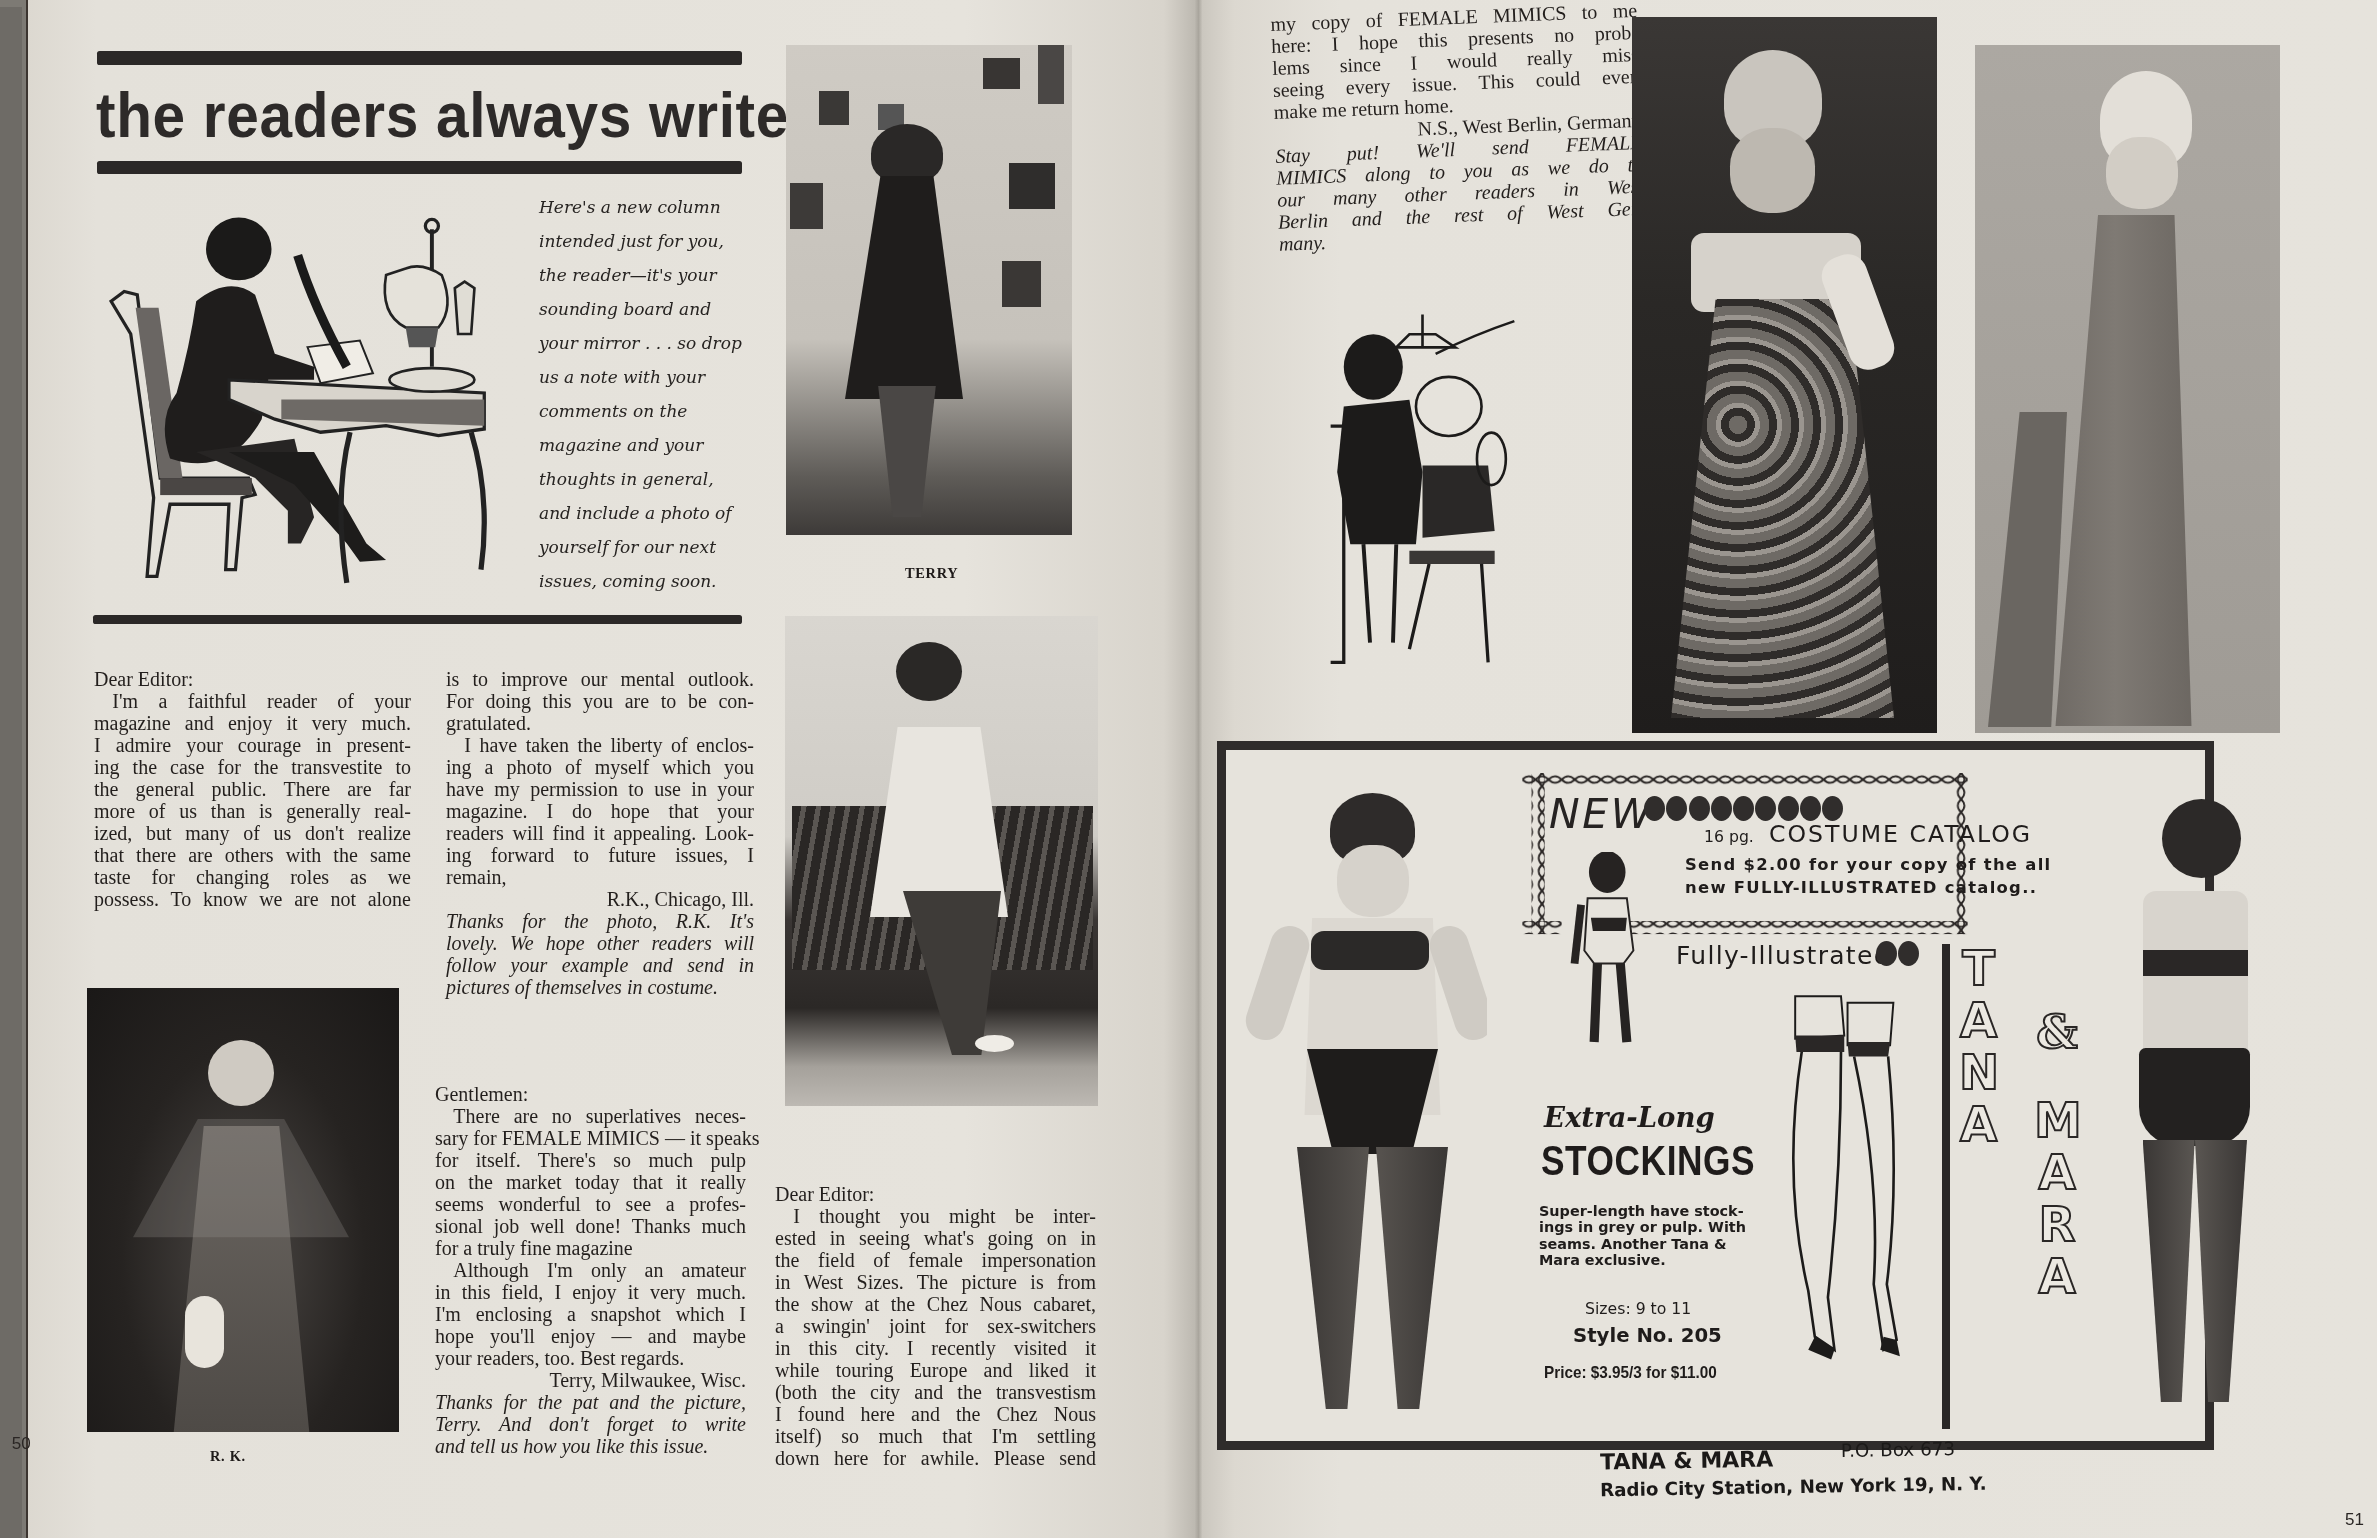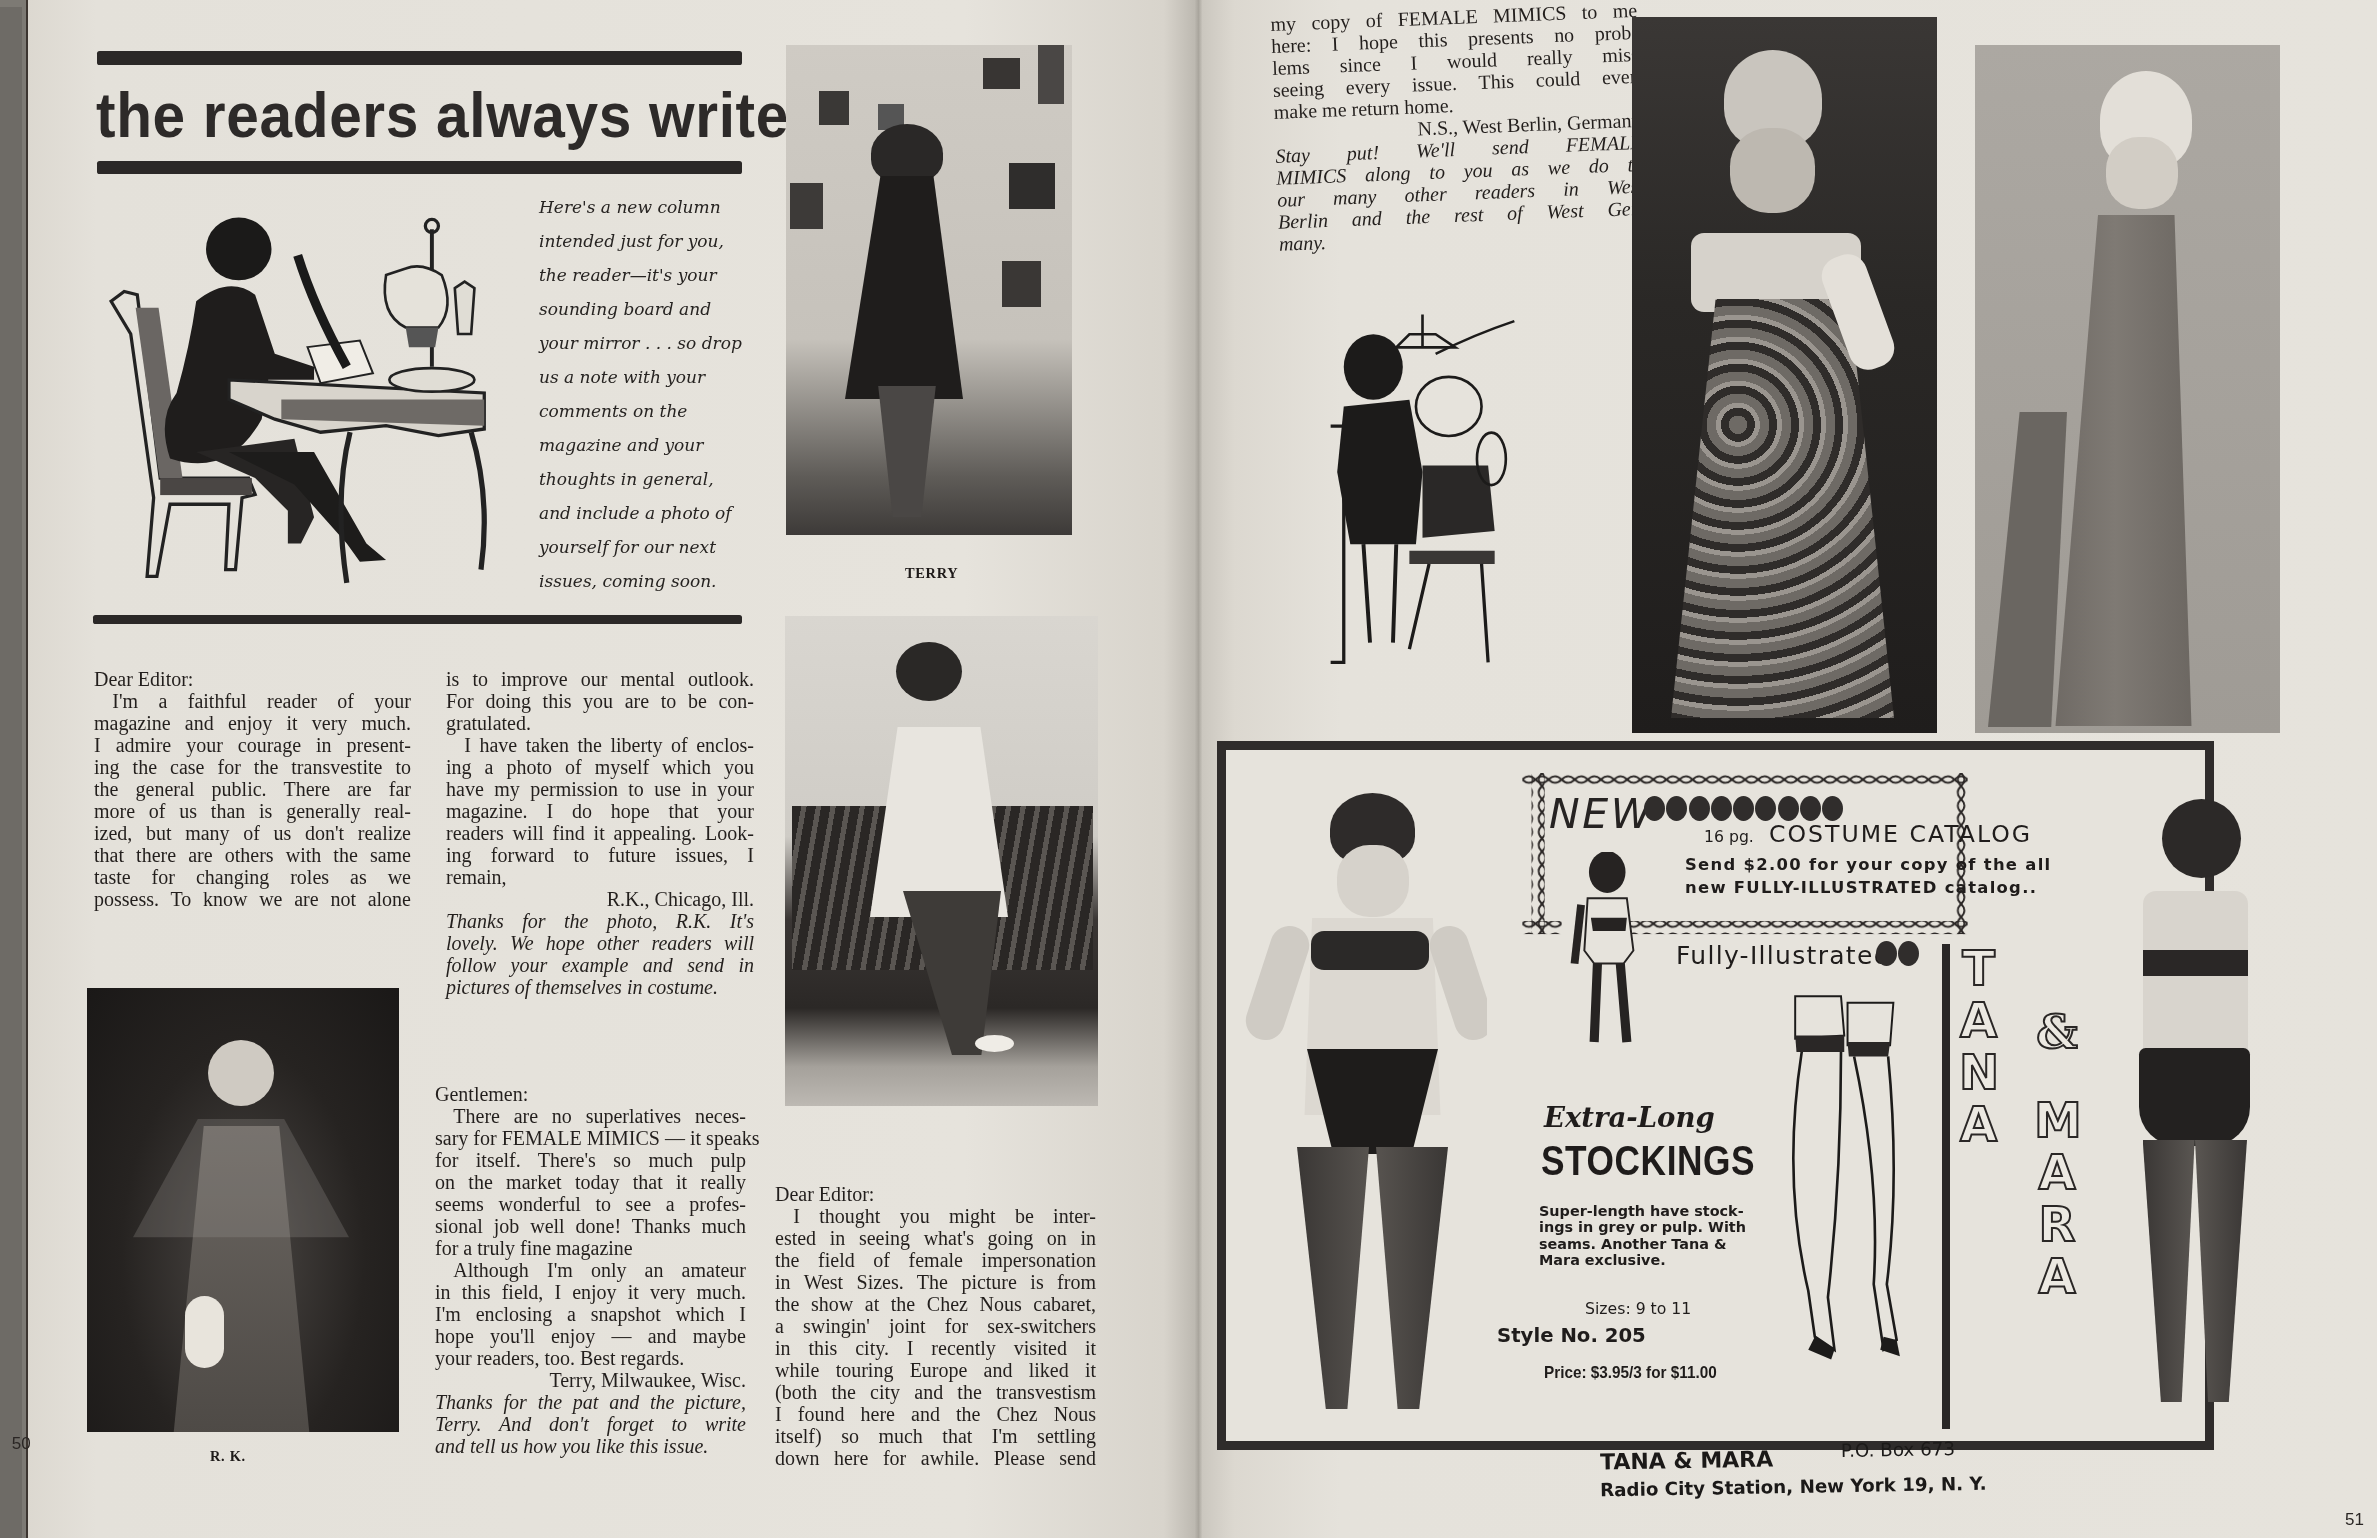--- a/index.html
+++ b/index.html
@@ -326,21 +326,21 @@
 
   <div class="abs" style="left:1544px;top:1101px;font-family:'DejaVu Serif',serif;font-style:italic;font-weight:bold;font-size:27.5px;color:#1f1c1b;">Extra-Long</div>
   <div class="abs" style="left:1541px;top:1136px;font-family:'Liberation Sans',sans-serif;font-weight:bold;font-size:43px;color:#1f1c1b;transform:scaleX(0.82);transform-origin:left top;letter-spacing:0.7px;">STOCKINGS</div>
   <div class="abs ad-sans" style="left:1539px;top:1203px;width:216px;font-size:14.4px;font-weight:bold;line-height:16.4px;color:#1f1c1b;">
     <div>Super-length have stock-</div>
     <div>ings in grey or pulp. With</div>
     <div>seams. Another Tana &amp;</div>
     <div>Mara exclusive.</div>
   </div>
   <div class="abs ad-sans" style="left:1585px;top:1299px;font-size:15.7px;color:#1f1c1b;">Sizes: 9 to 11</div>
-  <div class="abs ad-sans" style="left:1497px;top:1324px;font-size:19.7px;font-weight:bold;color:#1f1c1b;">Style No. 205</div>
+  <div class="abs ad-sans" style="left:1573px;top:1324px;font-size:19.7px;font-weight:bold;color:#1f1c1b;">Style No. 205</div>
   <div class="abs" style="left:1544px;top:1363px;font-family:'Liberation Sans',sans-serif;font-weight:bold;font-size:17px;color:#1f1c1b;transform:scaleX(0.9);transform-origin:left top;">Price: $3.95/3 for $11.00</div>
 
   <svg class="illus" style="left:1769px;top:983px;" width="144" height="380" viewBox="0 0 220 580">
     <path d="M40 20 L110 20 L115 80 L40 85 Z" fill="#e6e3dc" stroke="#1c1b1a" stroke-width="3"></path>
     <path d="M40 80 L115 80 L115 105 L42 105 Z" fill="#2a2726"></path>
     <path d="M120 30 L190 30 L185 95 L120 95 Z" fill="#e6e3dc" stroke="#1c1b1a" stroke-width="3"></path>
     <path d="M120 90 L185 90 L182 112 L122 112 Z" fill="#2a2726"></path>
     <path d="M50 105 Q20 300 60 470 L70 540 L100 560 L90 480 Q110 300 110 105" fill="none" stroke="#1c1b1a" stroke-width="4"></path>
     <path d="M130 112 Q170 300 160 460 L175 560 L195 545 L180 460 Q200 300 182 112" fill="none" stroke="#1c1b1a" stroke-width="4"></path>
     <path d="M70 540 L100 560 L95 575 L60 560 Z" fill="#1c1b1a"></path>

